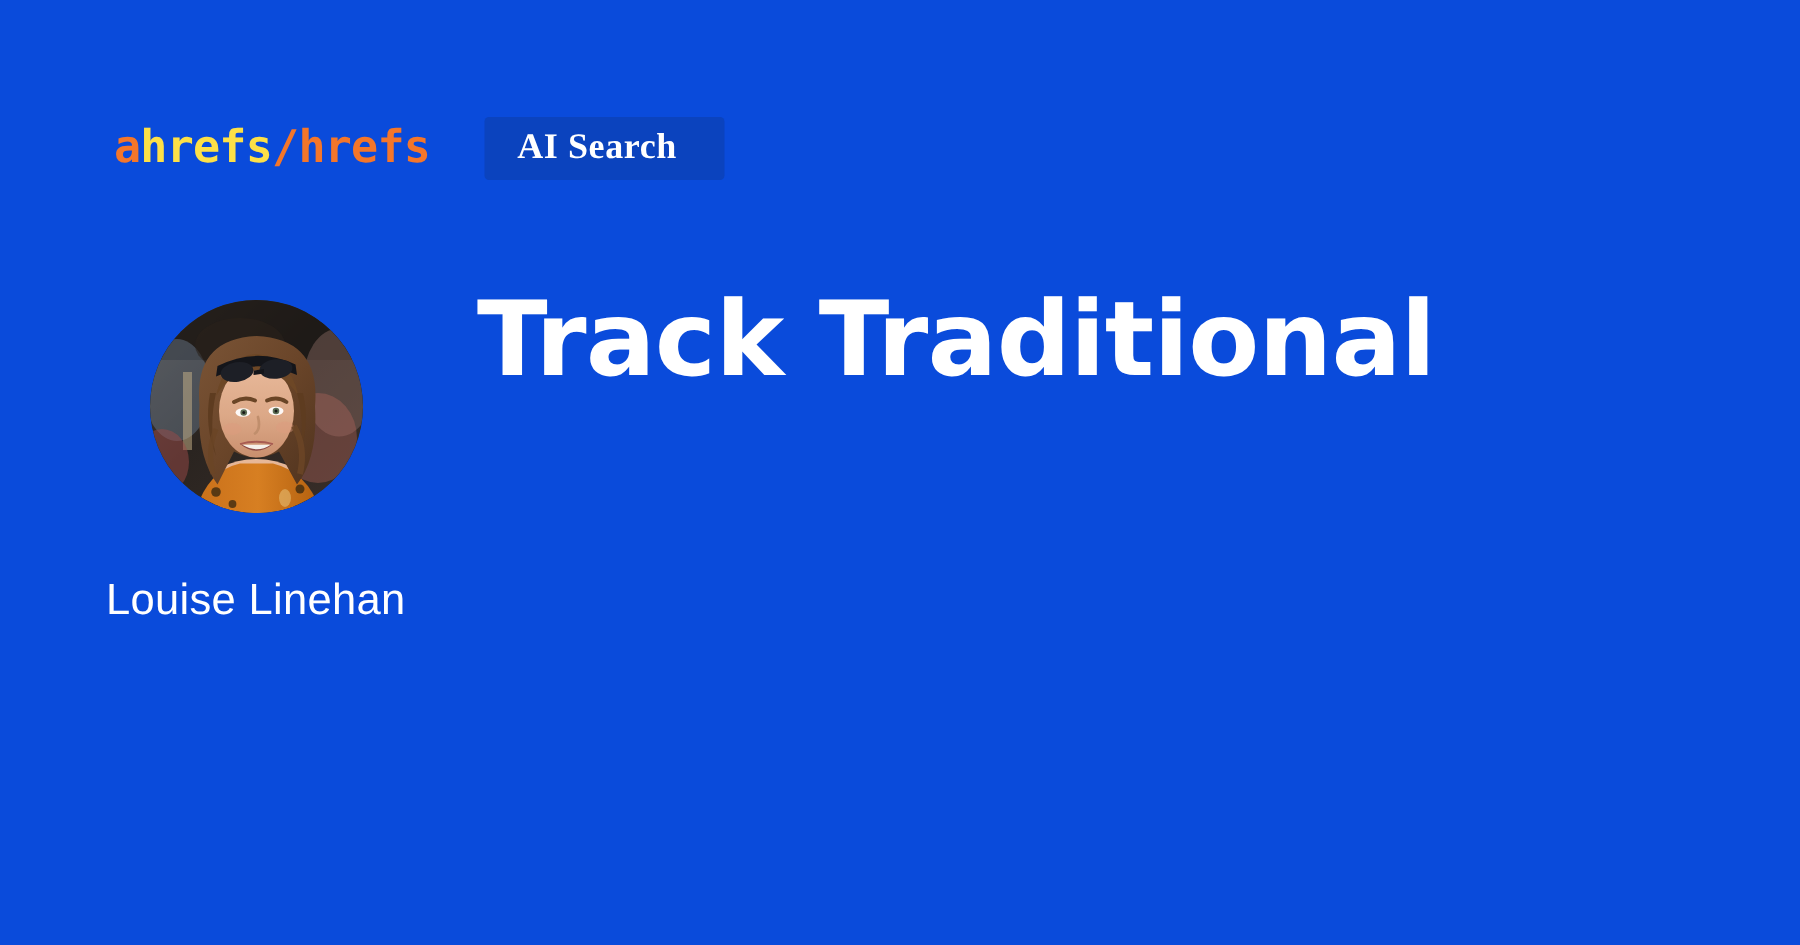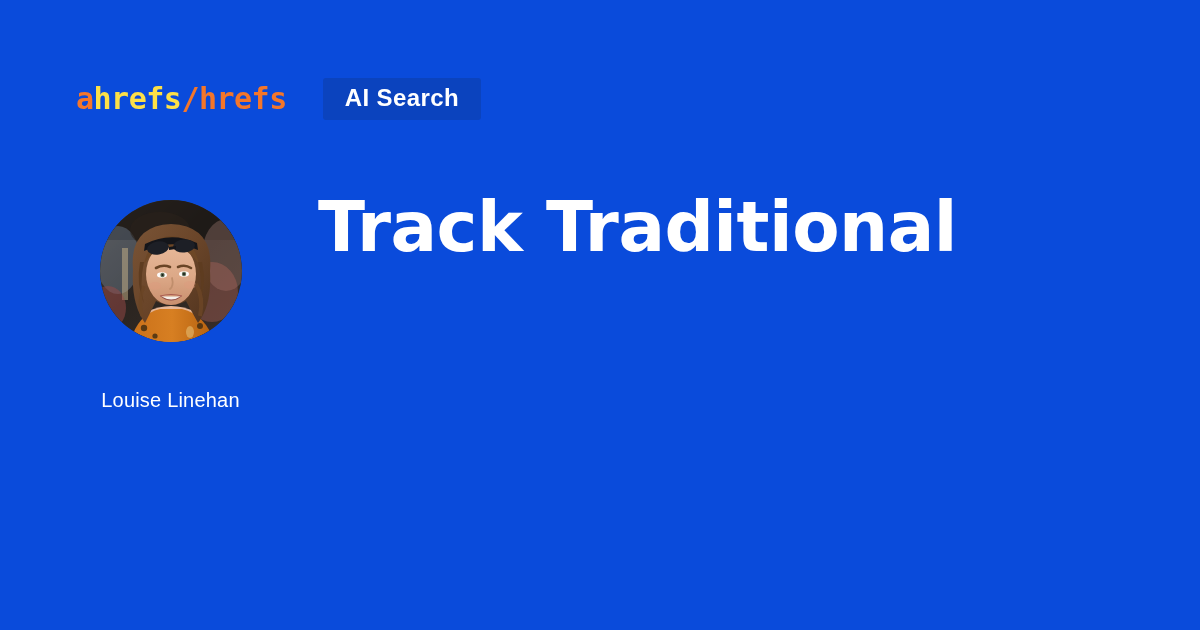--- a/index.html
+++ b/index.html
@@ -48,24 +48,25 @@
   .logo-hrefs  { color: #fde047; }
   .logo-slash  { color: #F4762A; }
   .logo-blog   { color: #F4762A; }
 
   .badge {
     background: #0B43BE;
     color: #FFFFFF;
     font-size: 24px;
     font-weight: bold;
     letter-spacing: 0.4px;
-    padding: 8px 22px 10px 22px;
+    padding: 8px 32px 10px 22px;
     border-radius: 3px;
     line-height: 24px;
     white-space: nowrap;
+    font-family: Liberation Serif, serif;
   }
 
   
   .author {
     position: absolute;
     left: 68px;
     top: 200px;
     width: 205px;
     display: flex;
     flex-direction: column;
@@ -80,21 +81,21 @@
     position: relative;
     background: #2b2f36;
     flex: none;
   }
 
   .avatar svg { display: block; width: 142px; height: 142px; }
 
   .author-name {
     margin-top: 44px;
     color: #FFFFFF;
-    font-size: 20px;
+    font-size: 29px;
     font-weight: 400;
     letter-spacing: 0.2px;
     line-height: 28px;
     text-align: center;
     white-space: nowrap;
   }
 
   
   .title {
     position: absolute;

